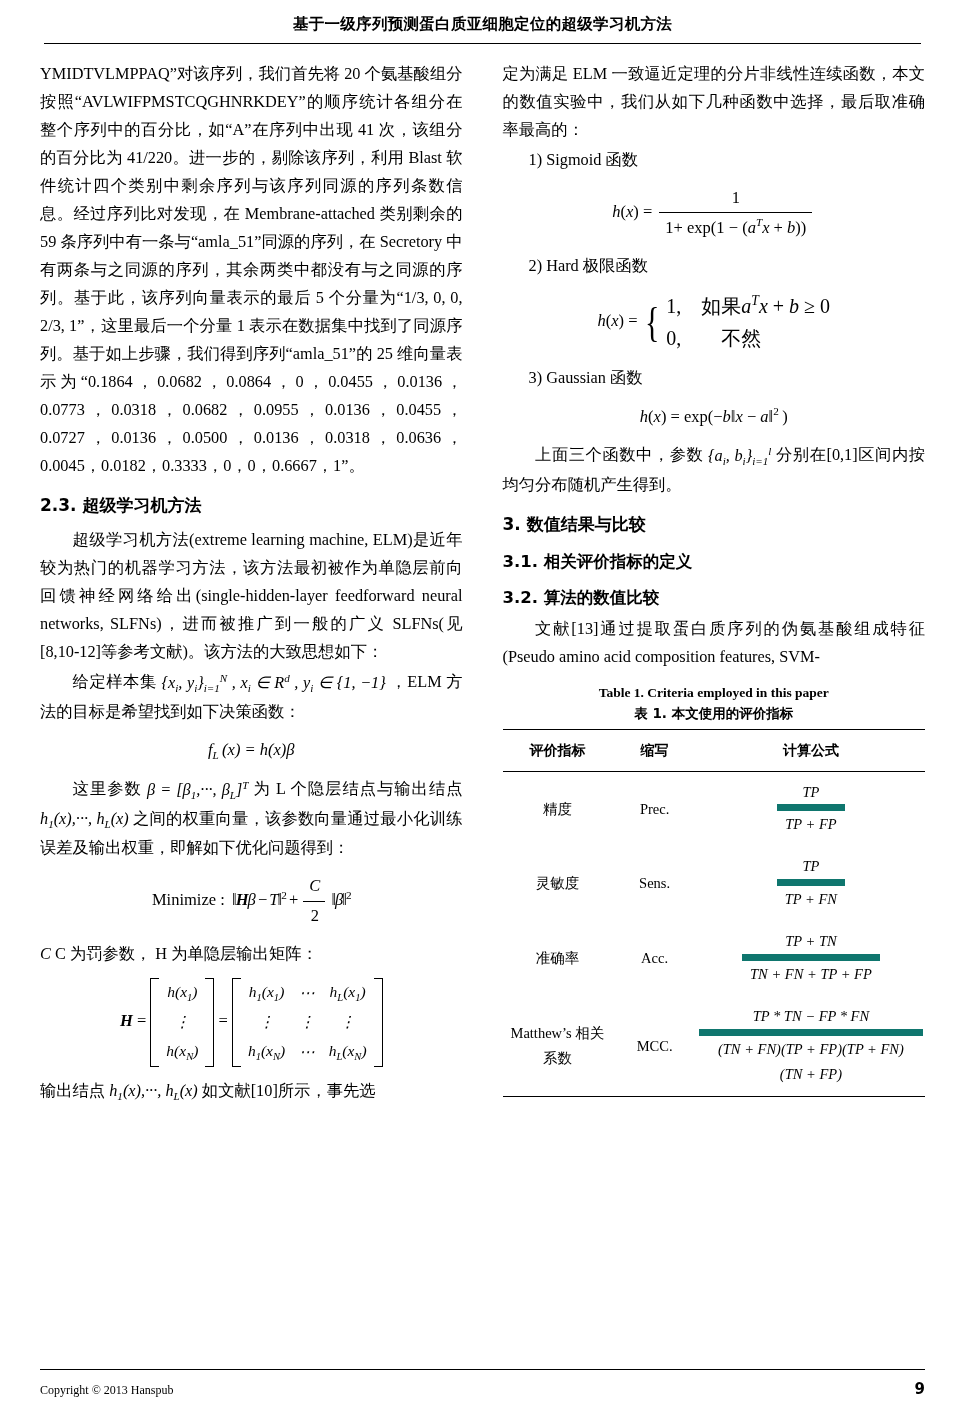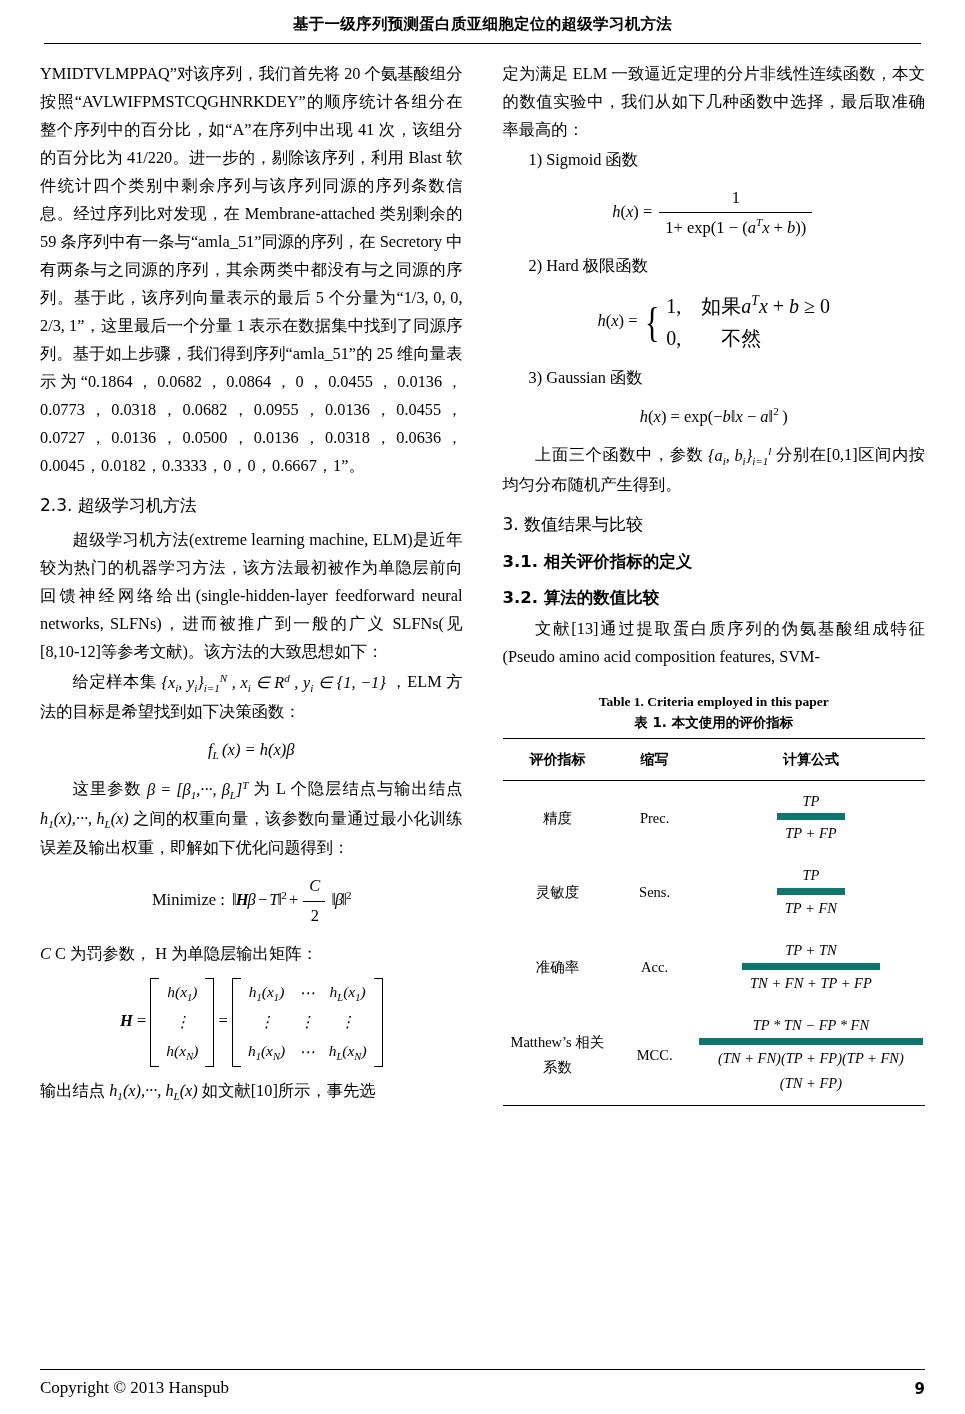--- a/index.html
+++ b/index.html
@@ -49,21 +49,21 @@
   p {
     margin: 0 0 2px 0;
     text-align: justify;
     text-justify: inter-ideograph;
   }
   .indent { text-indent: 2em; }
   .indent-en { text-indent: 1.6em; }
 
   h2.sec {
     font-family: "DejaVu Sans", sans-serif;
-    font-weight: normal;
+    font-weight: bold;
     font-size: 17px;
     margin: 14px 0 8px 0;
     line-height: 1.4;
   }
   h3.subsec {
     font-family: "DejaVu Sans", sans-serif;
     font-weight: bold;
     font-size: 16.5px;
     margin: 13px 0 6px 0;
     line-height: 1.4;
@@ -125,21 +125,21 @@
     padding: 1px 7px;
     text-align: center;
     font-style: italic;
   }
   
   .tbl-caption {
     text-align: center;
     font-family: "DejaVu Sans", sans-serif;
     font-size: 13.5px;
     font-weight: bold;
-    margin-top: 21px;
+    margin-top: 12px;
     line-height: 1.5;
   }
   .tbl-caption .en { font-family: "Liberation Serif", serif; }
   table.criteria {
     width: 100%;
     border-collapse: collapse;
     margin-top: 6px;
     font-size: 14.5px;
   }
   table.criteria thead td {
@@ -170,21 +170,21 @@
     position: absolute;
     left: 40px;
     right: 40px;
     bottom: 16px;
     display: flex;
     justify-content: space-between;
     align-items: flex-end;
     font-size: 15px;
     font-family: "DejaVu Sans", sans-serif;
   }
-  .footer .copy { font-family: "Liberation Serif", serif; font-size: 17px; }
+  .footer .copy { font-family: "Liberation Serif", serif; font-size: 12px; }
   .footer .pg { font-weight: bold; font-size: 15px; }
   .foot-rule {
     position: absolute;
     left: 40px;
     right: 40px;
     bottom: 44px;
     border-bottom: 1.2px solid #000;
   }
 </style>
 </head>

